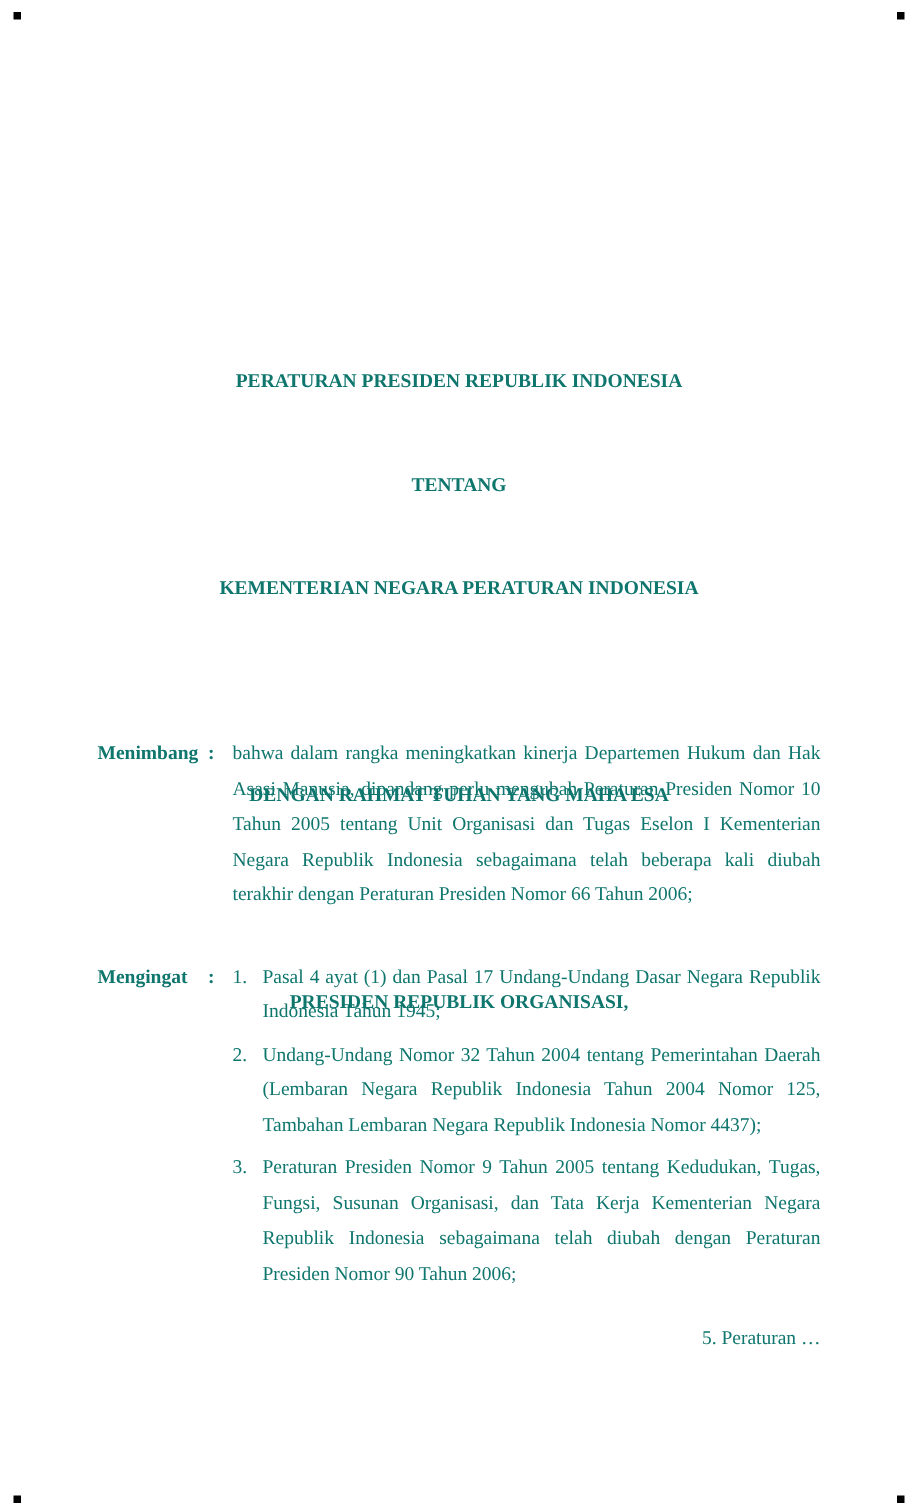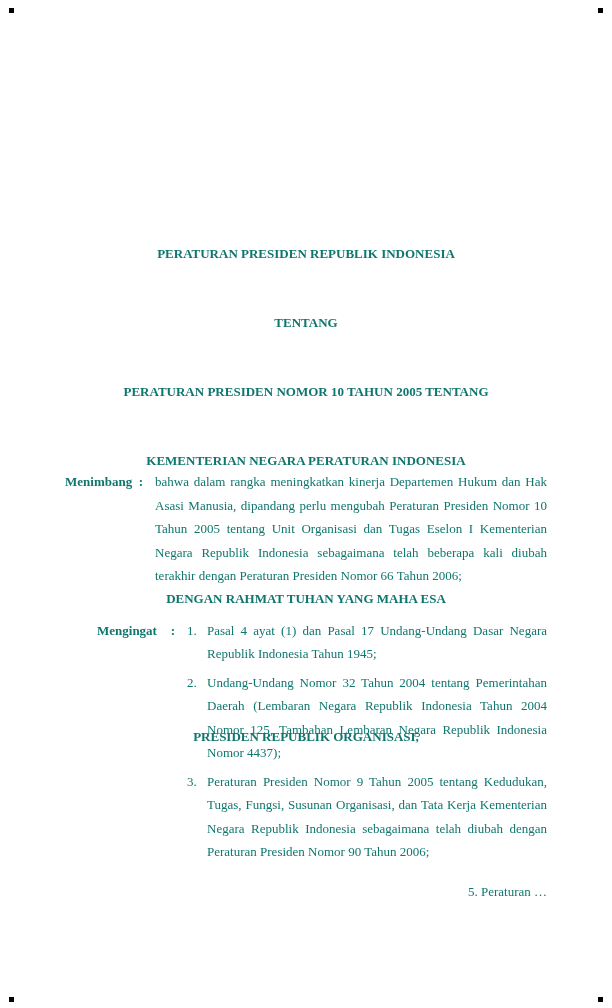--- a/index.html
+++ b/index.html
@@ -40,32 +40,32 @@
   }
   .heading .gap { height: 23px; }
 
   .body-block {
     position: absolute;
     top: 470px;
     left: 65px;
     width: 482px;
     line-height: 23.5px;
   }
-  .row { display: flex; align-items: flex-start; }
+  .row { display: flex; align-items: flex-start; margin-top: 20px; }
   .label {
     flex: 0 0 90px;
     display: flex;
     justify-content: space-between;
     padding-right: 12px;
     box-sizing: border-box;
     font-weight: bold;
   }
   .content { flex: 1; text-align: justify; }
 
-  .mengingat { margin-top: 31px; margin-left: 32px; }
+  .mengingat { margin-top: 31px; }
   .list-item { display: flex; margin-bottom: 5px; }
   .num { flex: 0 0 20px; }
   .item-text { flex: 1; text-align: justify; }
 
   .catchword {
     position: absolute;
     top: 884px;
     right: 65px;
     text-align: right;
   }
@@ -76,21 +76,20 @@
 <div class="page">
 
   <div class="crop tl"></div>
   <div class="crop tr"></div>
   <div class="crop bl"></div>
   <div class="crop br"></div>
 
   <div class="heading">
     <div>PERATURAN PRESIDEN REPUBLIK INDONESIA</div>
     <div>TENTANG</div>
-    <div>PERATURAN PRESIDEN NOMOR 10 TAHUN 2005 TENTANG</div>
     <div>KEMENTERIAN NEGARA PERATURAN INDONESIA</div>
     <div class="gap"></div>
     <div>DENGAN RAHMAT TUHAN YANG MAHA ESA</div>
     <div class="gap"></div>
     <div>PRESIDEN REPUBLIK ORGANISASI,</div>
   </div>
 
   <div class="body-block">
 
     <div class="row">

